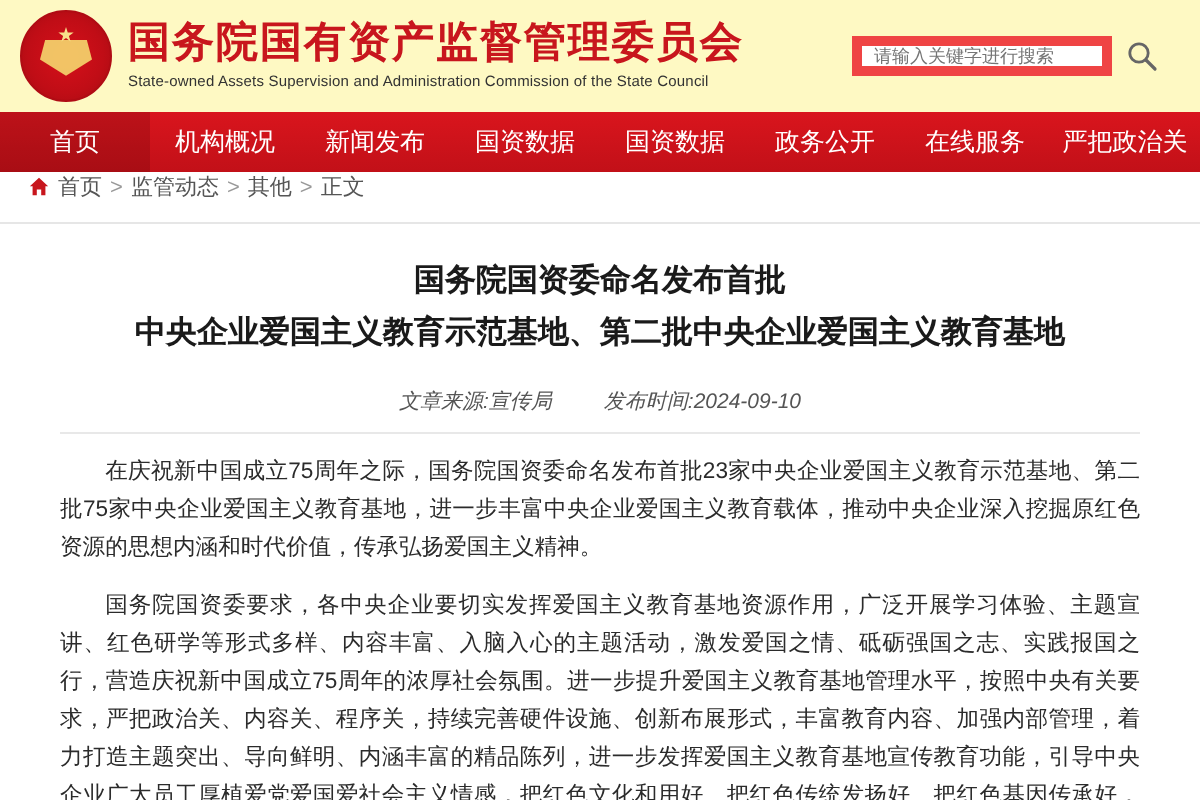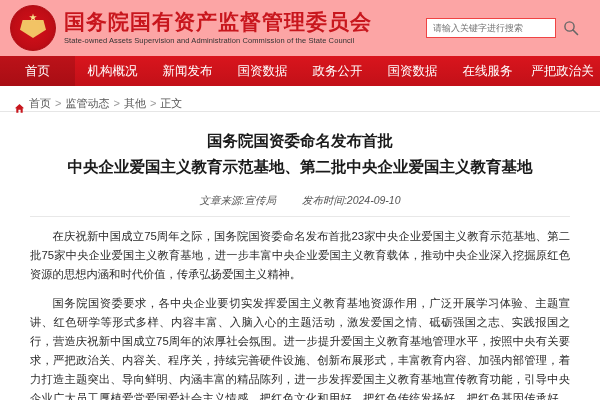--- a/index.html
+++ b/index.html
@@ -15,21 +15,21 @@
     color: #222;
   }
   .page {
     width: 600px;
     height: 400px;
     position: relative;
   }
 
   
   .header {
-    background: #fca5a5;
+    background: #fef9c3;
     height: 56px;
     display: flex;
     align-items: center;
     padding: 4px 10px;
     box-sizing: border-box;
   }
   .emblem {
     width: 44px;
     height: 44px;
     flex: 0 0 44px;
@@ -82,21 +82,21 @@
   }
   .header-spacer { flex: 1 1 auto; }
   .search-area {
     display: flex;
     align-items: center;
     margin-right: 4px;
   }
   .search-box {
     width: 130px;
     height: 20px;
-    border: 1px solid #ef4444;
+    border: 5px solid #ef4444;
     background: #fff;
     display: flex;
     align-items: center;
     padding: 0 4px;
     box-sizing: border-box;
   }
   .search-box input {
     border: 0;
     outline: 0;
     width: 100%;
@@ -134,21 +134,21 @@
   }
   .nav-item.active {
     background: rgba(0,0,0,0.13);
   }
 
   
   .crumb-wrap {
     height: 26px;
     border-bottom: 1px solid #e6e6e6;
     display: flex;
-    align-items: flex-end;
+    align-items: flex-start;
     padding: 0 14px;
     box-sizing: border-box;
     background: #fff;
   }
   .crumb-home-icon {
     width: 11px;
     height: 11px;
     margin-right: 4px;
     display: inline-block;
   }
@@ -227,22 +227,22 @@
         </svg>
       </div>
     </div>
   </div>
 
   <div class="nav">
     <div class="nav-item active">首页</div>
     <div class="nav-item">机构概况</div>
     <div class="nav-item">新闻发布</div>
     <div class="nav-item">国资数据</div>
+    <div class="nav-item">国资数据</div>
     <div class="nav-item">政务公开</div>
-    <div class="nav-item">国资数据</div>
     <div class="nav-item">在线服务</div>
     <div class="nav-item">严把政治关</div>
   </div>
 
   <div class="crumb-wrap">
     <span class="crumb-home-icon">
       <svg width="11" height="11" viewBox="0 0 12 12" aria-hidden="true">
         <path d="M6 1 L11 5.6 H9.5 V10.5 H7.2 V7.4 H4.8 V10.5 H2.5 V5.6 H1 Z" fill="#c8161d"></path>
       </svg>
     </span>

